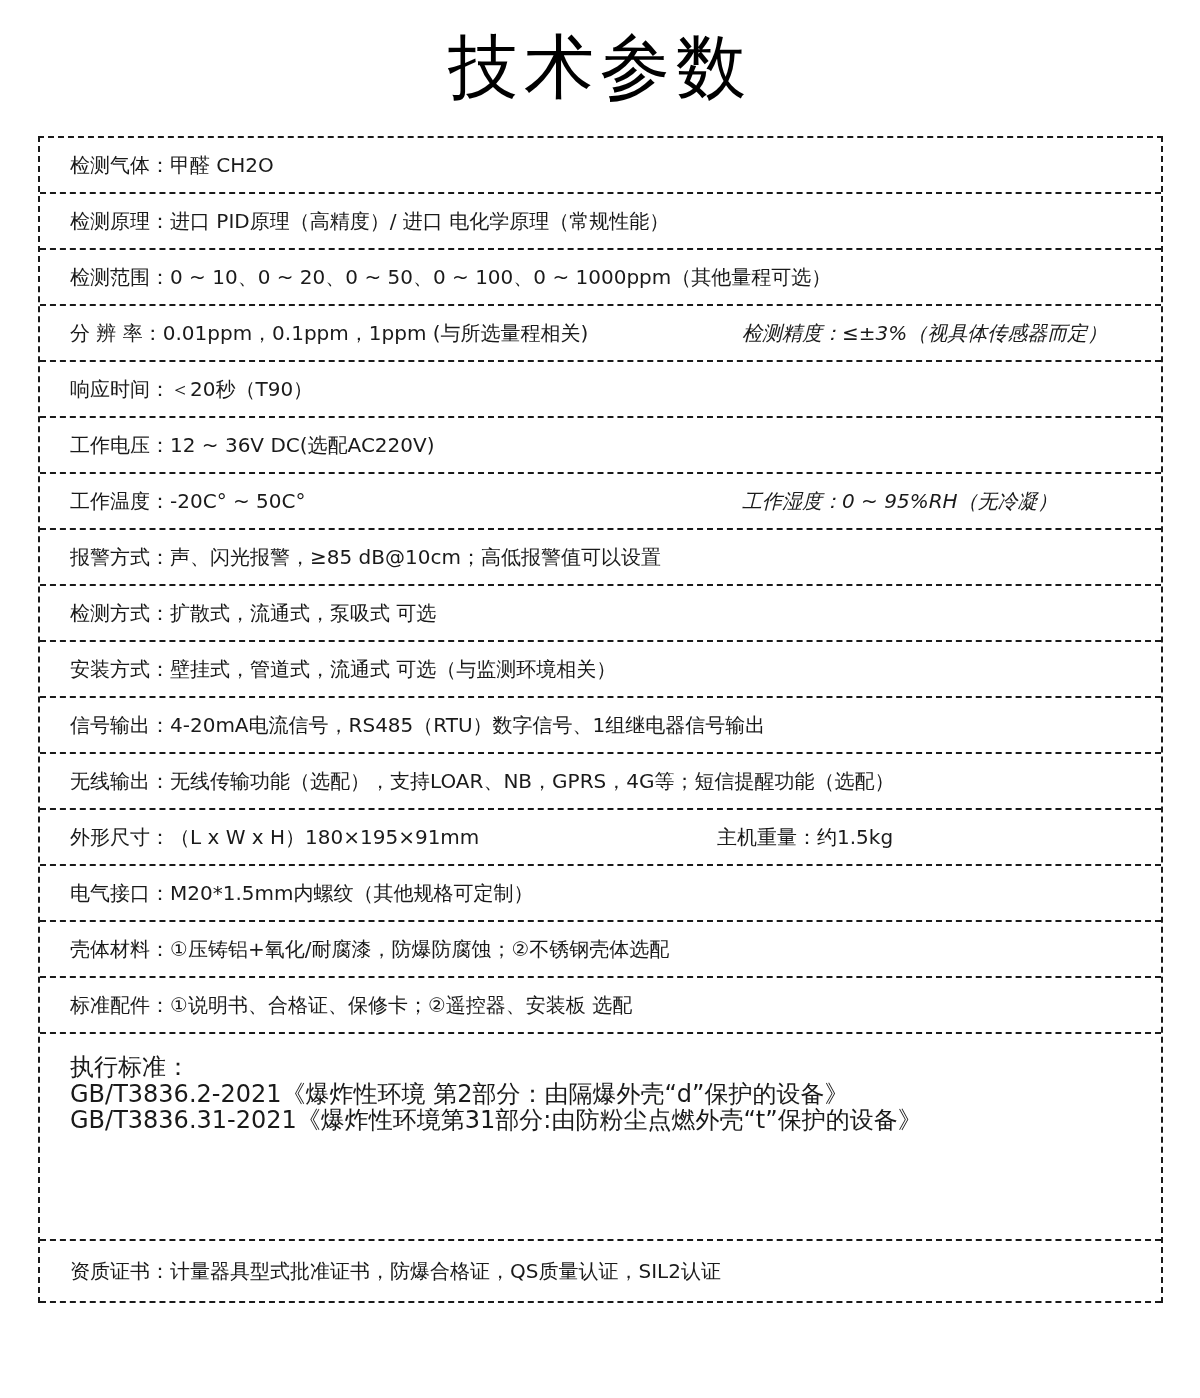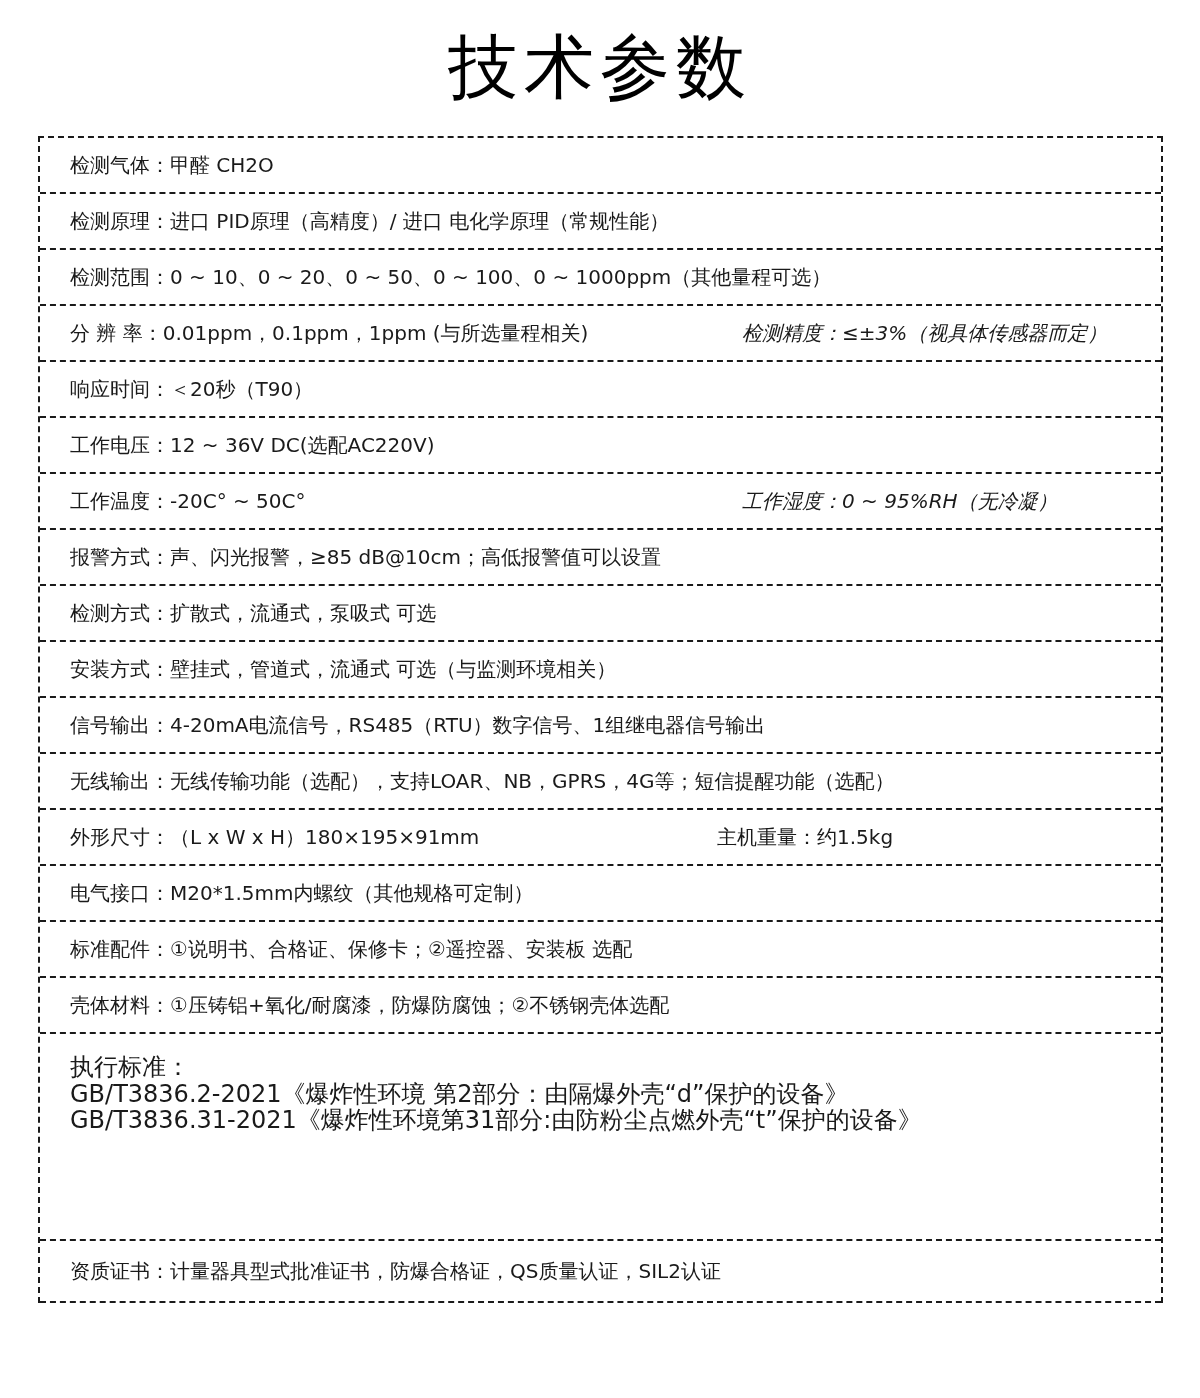--- a/index.html
+++ b/index.html
@@ -76,24 +76,24 @@
     <span class="cell c1">无线输出：无线传输功能（选配），支持LOAR、NB，GPRS，4G等；短信提醒功能（选配）</span>
   </div>
   <div class="row">
     <span class="cell c1">外形尺寸：（L x W x H）180×195×91mm</span>
     <span class="cell c2b">主机重量：约1.5kg</span>
   </div>
   <div class="row">
     <span class="cell c1">电气接口：M20*1.5mm内螺纹（其他规格可定制）</span>
   </div>
   <div class="row">
-    <span class="cell c1">标准配件：①说明书、合格证、保修卡；②遥控器、安装板 选配</span>
+    <span class="cell c1">壳体材料：①压铸铝+氧化/耐腐漆，防爆防腐蚀；②不锈钢壳体选配</span>
   </div>
   <div class="row">
-    <span class="cell c1">壳体材料：①压铸铝+氧化/耐腐漆，防爆防腐蚀；②不锈钢壳体选配</span>
+    <span class="cell c1">标准配件：①说明书、合格证、保修卡；②遥控器、安装板 选配</span>
   </div>
   <div class="row std">
     <div class="lines">
       <div class="line">执行标准：</div>
       <div class="line">GB/T3836.2-2021《爆炸性环境 第2部分：由隔爆外壳“d”保护的设备》</div>
       <div class="line">GB/T3836.31-2021《爆炸性环境第31部分:由防粉尘点燃外壳“t”保护的设备》</div>
     </div>
   </div>
   <div class="row cert">
     <span class="cell c1">资质证书：计量器具型式批准证书，防爆合格证，QS质量认证，SIL2认证</span>

